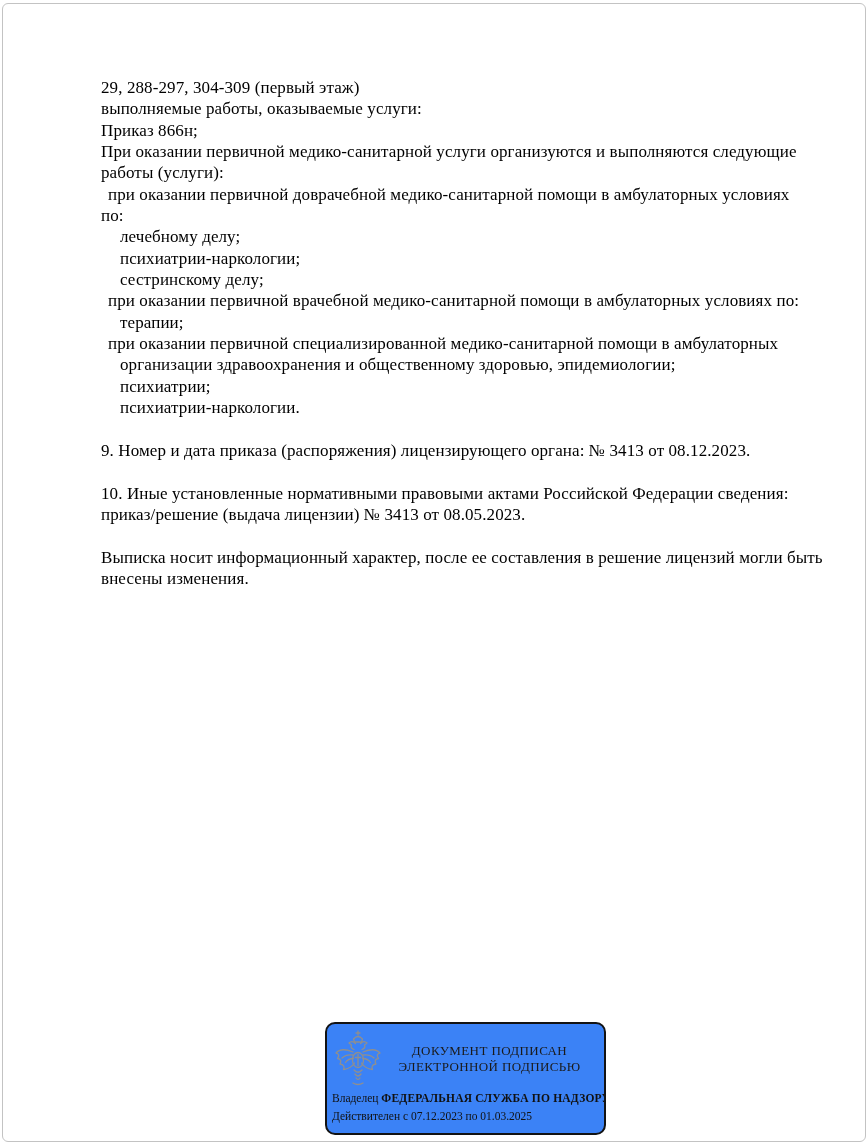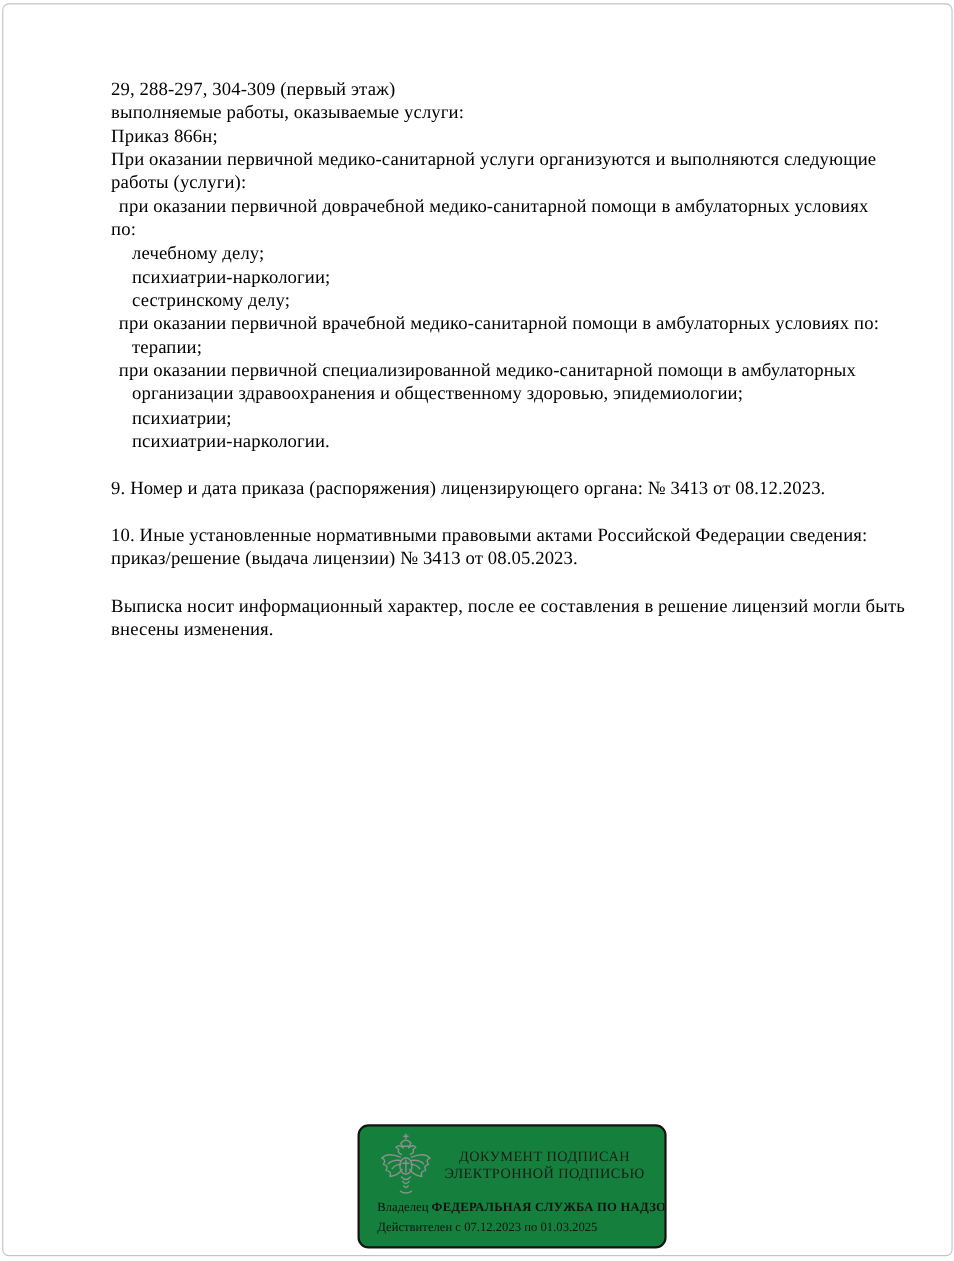--- a/index.html
+++ b/index.html
@@ -9,36 +9,36 @@
     font-family:"Liberation Serif","DejaVu Serif",serif;
     position:relative;overflow:hidden;
     color:#000;
   }
   .page{
     position:absolute;left:2px;top:3px;right:1px;bottom:4px;
     border:1px solid #c3c3c3;border-radius:6px;
     background:#ffffff;
   }
   .content{
-    position:absolute;left:98px;top:66px;right:44px;
+    position:absolute;left:98px;top:73px;right:44px;
     font-size:17px;
   }
   .line{
     line-height:21.35px;min-height:21.35px;
     white-space:nowrap;letter-spacing:.1px;
   }
   .indent1{padding-left:7px;}
   .indent2{padding-left:19px;}
   .stamp{
     position:absolute;left:322px;top:1018px;
     width:281px;height:113px;
     box-sizing:border-box;
     border:2px solid #131313;border-radius:10px;
-    background:#15803d;
-    padding:4px 6px 0 15px;
+    background:#3b82f6;
+    padding:4px 6px 0 4px;
     overflow:hidden;
   }
   .stamp-top{display:flex;align-items:center;height:62px;}
   .emblem{width:50px;height:58px;flex:0 0 auto;margin-left:2px;}
   .stamp-title{
     flex:1;text-align:center;
     font-size:13px;line-height:16.5px;
     letter-spacing:.4px;color:#1a1a1a;
     padding-right:2px;
   }

